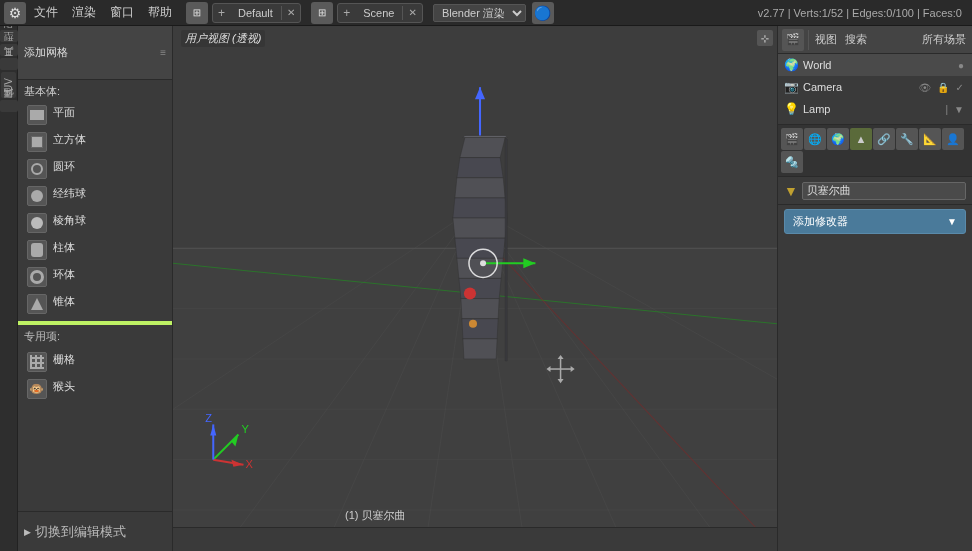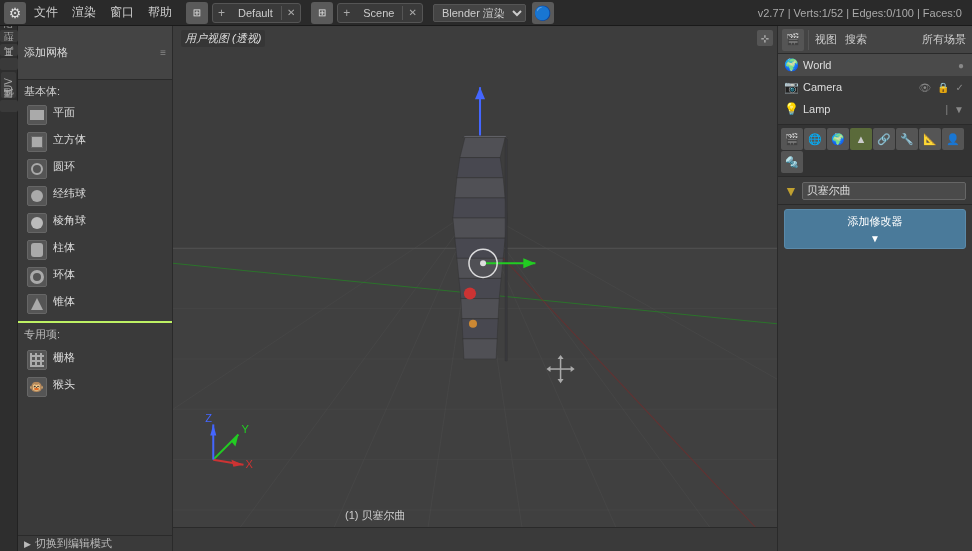--- a/index.html
+++ b/index.html
@@ -152,21 +152,21 @@
     .icon-cone { width: 0; height: 0; border-left: 6px solid transparent; border-right: 6px solid transparent; border-bottom: 12px solid #aaa; }
     .icon-cylinder { width: 12px; height: 14px; background: #aaa; border-radius: 3px; }
     .icon-ring { width: 14px; height: 14px; border-radius: 50%; border: 3px solid #aaa; background: transparent; }
     .icon-grid { width: 14px; height: 14px; background: repeating-linear-gradient(0deg, #aaa 0px, #aaa 2px, transparent 2px, transparent 5px), repeating-linear-gradient(90deg, #aaa 0px, #aaa 2px, transparent 2px, transparent 5px); }
     .icon-monkey { font-size: 12px; }
 
     .sidebar-special {
       padding: 4px 6px;
       font-size: 11px;
       color: #bbb;
-      border-top: 2px solid #bef264;
+      border-top: 4px solid #bef264;
       margin-top: 4px;
     }
 
     
     .vertical-tabs {
       width: 18px;
       background: #2e2e2e;
       display: flex;
       flex-direction: column;
       align-items: center;
@@ -181,27 +181,27 @@
       color: #aaa;
       padding: 6px 2px;
       cursor: pointer;
       background: #3a3a3a;
       border-radius: 2px;
       text-align: center;
     }
 
     
     .bottom-toggle {
-      height: 16px;
+      height: 40px;
       background: #3a3a3a;
       border-top: 1px solid #2a2a2a;
       display: flex;
       align-items: center;
       padding: 0 6px;
-      font-size: 11px;
+      font-size: 13px;
       color: #bbb;
       cursor: pointer;
     }
     .bottom-toggle:before {
       content: '▶';
       margin-right: 4px;
       font-size: 9px;
     }
 
     
@@ -363,21 +363,20 @@
       border: 1px solid #5a8aaa;
       color: #fff;
       font-size: 11px;
       padding: 4px 8px;
       border-radius: 3px;
       cursor: pointer;
       display: flex;
       align-items: center;
       justify-content: space-between;
       gap: 4px;
-      flex-direction: column;
     }
     .modifier-btn-arrow {
       font-size: 10px;
     }
     .sidebar-main {
       flex: 1;
       overflow-y: auto;
       overflow-x: hidden;
     }
     .sidebar-main::-webkit-scrollbar { width: 4px; }

